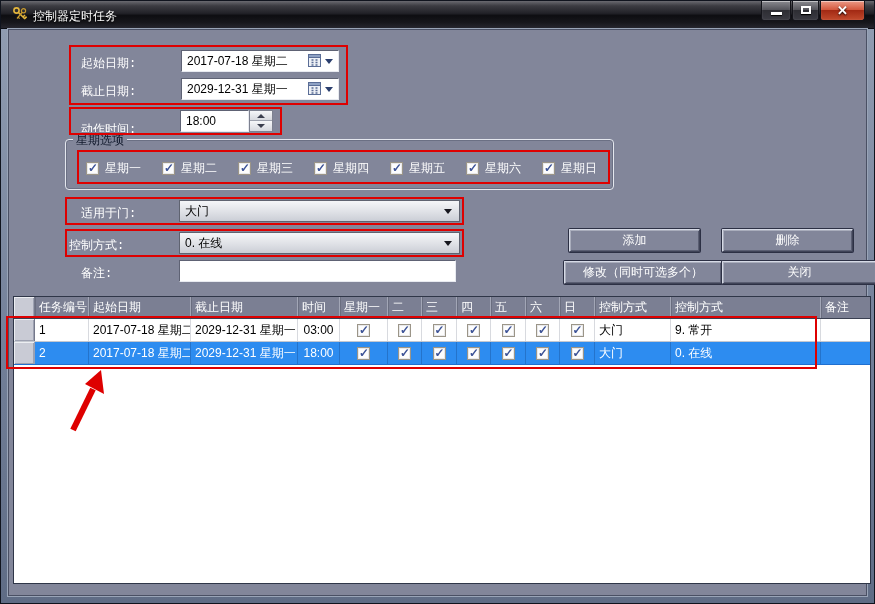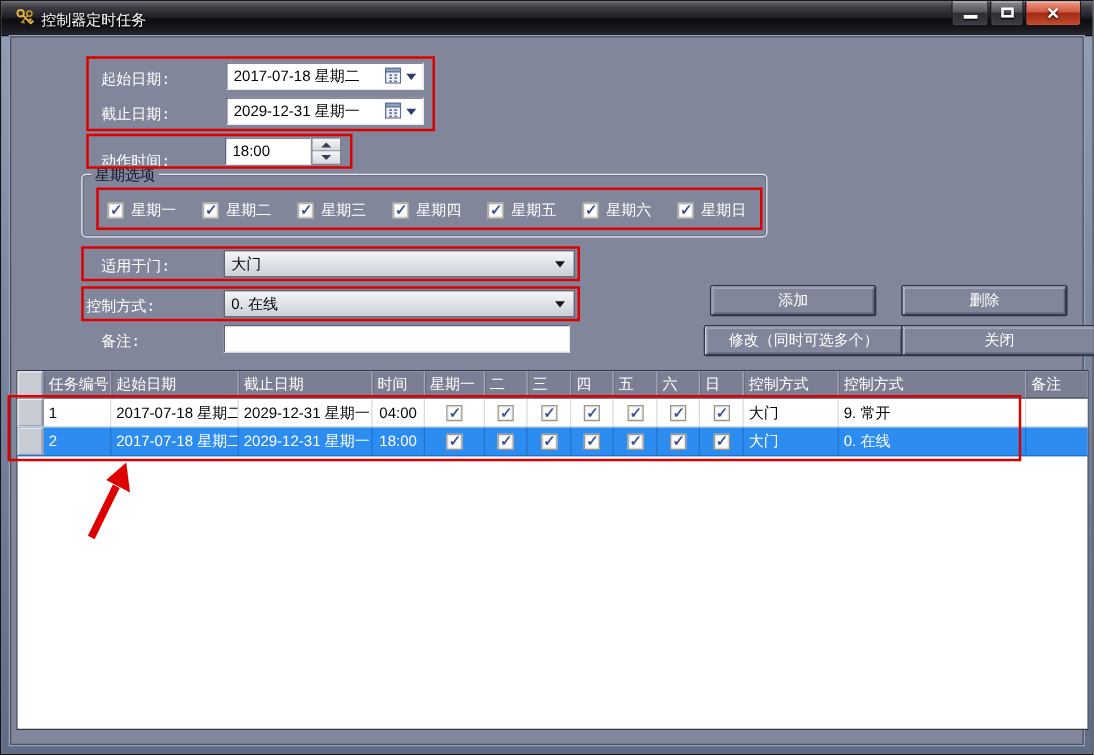--- a/index.html
+++ b/index.html
@@ -262,21 +262,21 @@
       <div class="gh-cell w-door">控制方式</div>
       <div class="gh-cell w-mode">控制方式</div>
       <div class="gh-cell w-remark">备注</div>
     </div>
 
     <div class="grid-row">
       <div class="g-cell w-sel sel-cell"></div>
       <div class="g-cell w-id">1</div>
       <div class="g-cell w-start">2017-07-18 星期二</div>
       <div class="g-cell w-end">2029-12-31 星期一</div>
-      <div class="g-cell w-time g-center">04:00</div>
+      <div class="g-cell w-time g-center">03:00</div>
       <div class="g-cell w-mon g-center">
           <span class="cb">
             <i class="mark">✓</i>
           </span>
         </div>
       <div class="g-cell w-d34 g-center">
           <span class="cb">
             <i class="mark">✓</i>
           </span>
         </div>

